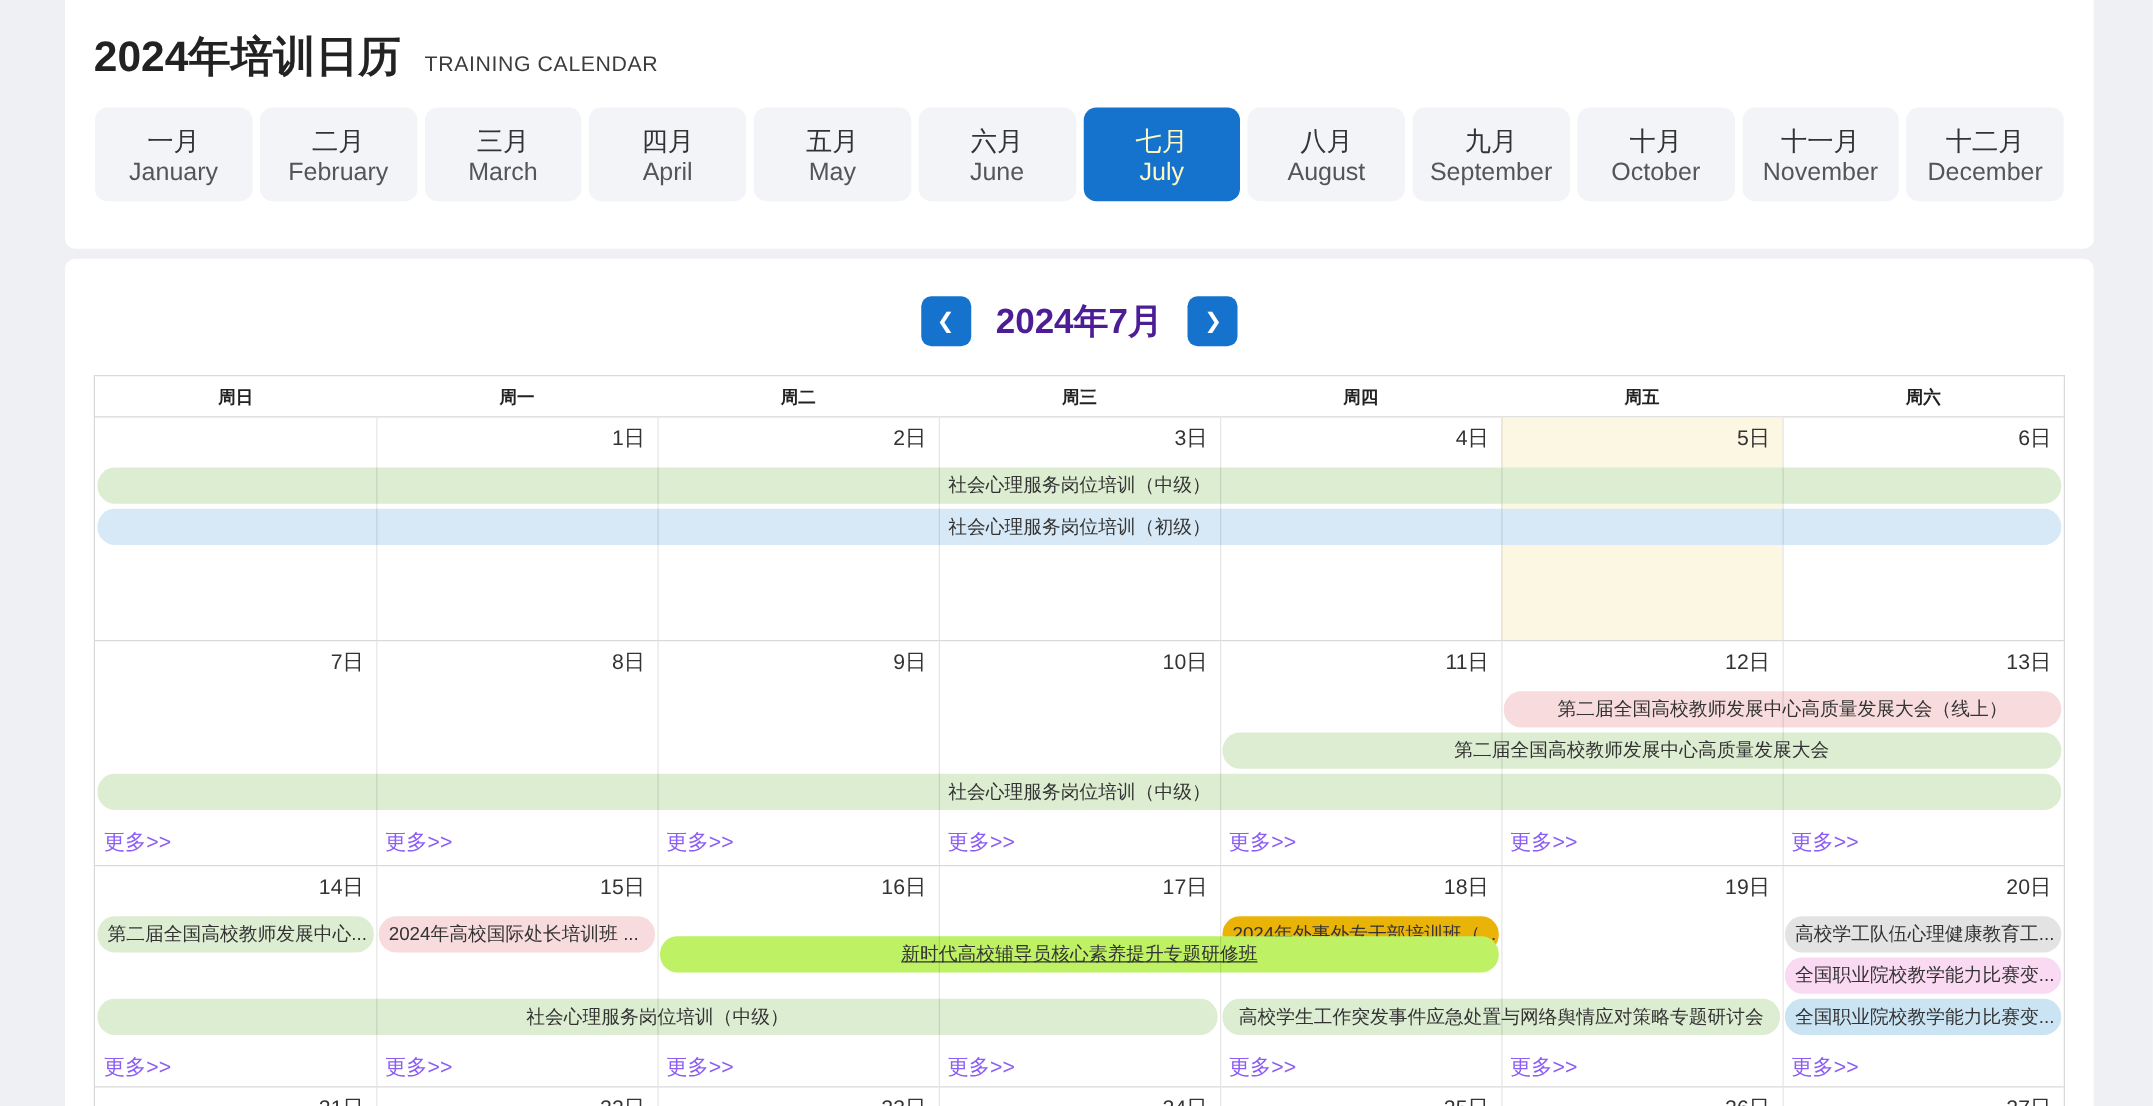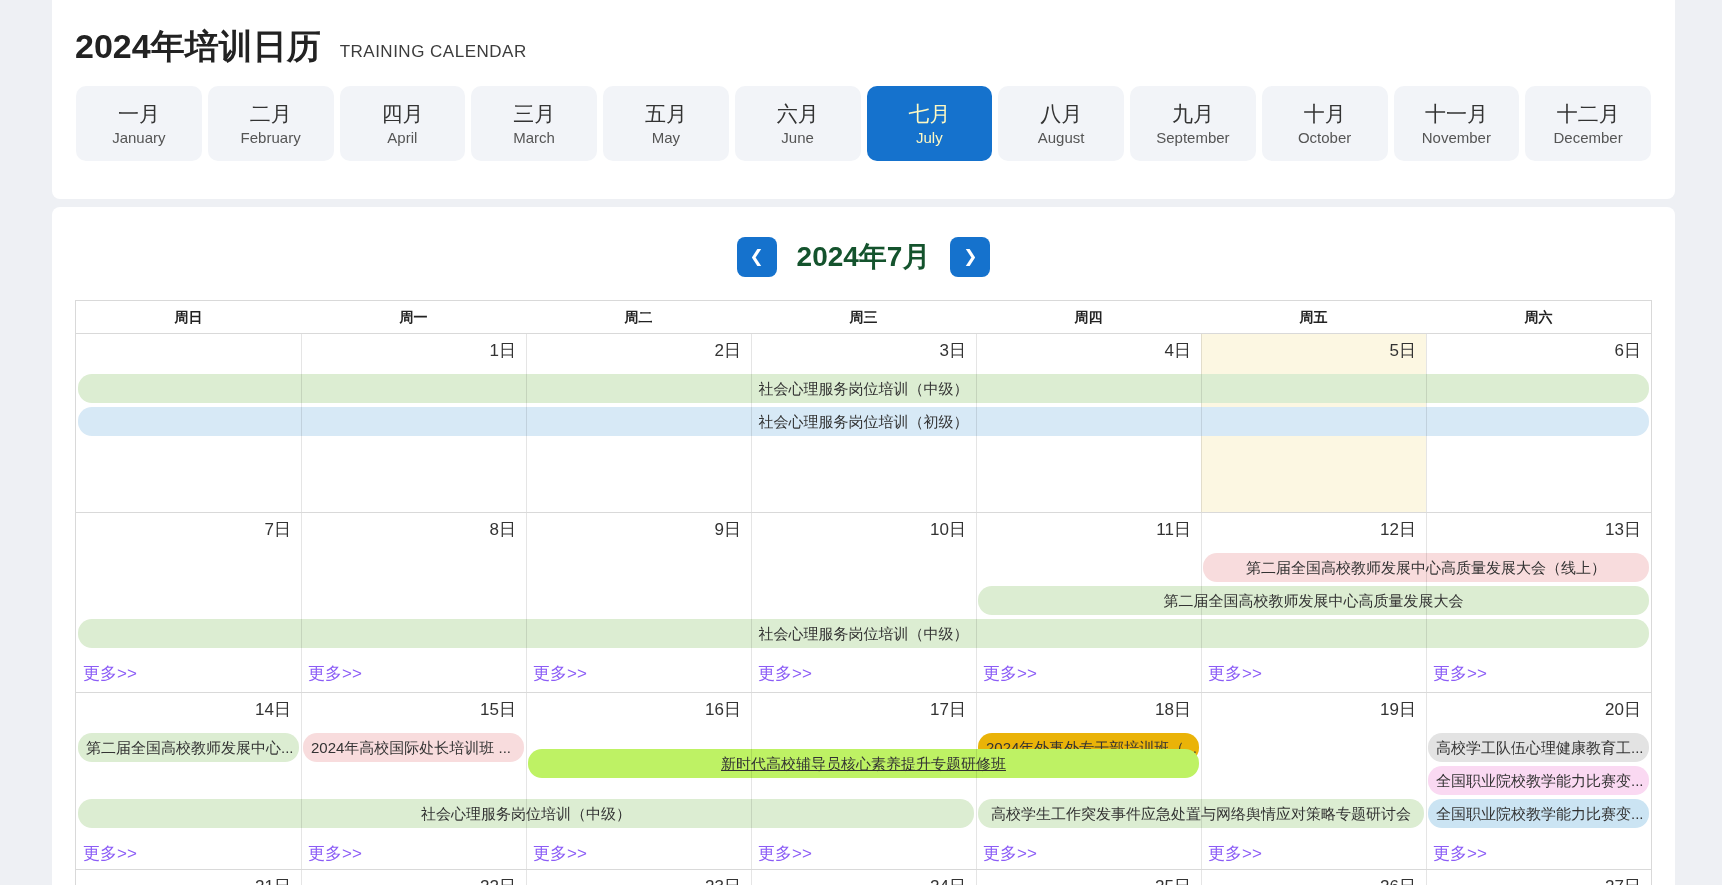--- a/index.html
+++ b/index.html
@@ -24,35 +24,35 @@
   .tabs-row {
     display: flex; gap: 6px;
     margin: 20px 24px 0 24px;
   }
   .month-tab {
     flex: 1; height: 75px; background: #f2f4f8; border-radius: 10px;
     display: flex; flex-direction: column; align-items: center; justify-content: center;
     cursor: pointer; padding-top: 2px;
   }
   .month-tab .cn { font-size: 21px; color: #333; line-height: 27px; }
-  .month-tab .en { font-size: 15px; color: #555; line-height: 22px; }
+  .month-tab .en { font-size: 20px; color: #555; line-height: 22px; }
   .month-tab.active { background: #1572cd; }
   .month-tab.active .cn, .month-tab.active .en { color: #fef9c3; }
   
   #calendar-card { top: 207px; height: 678px; border-radius: 8px 8px 0 0; }
   .cal-nav {
     width: 1577px; margin: 30px 0 0 23px; height: 40px;
     display: flex; align-items: center; justify-content: center; gap: 20px;
   }
   .nav-btn {
     width: 40px; height: 40px; border: none; border-radius: 8px;
     background: #1572cd; color: #fff; font-size: 17px; line-height: 40px;
     cursor: pointer; display: flex; align-items: center; justify-content: center;
   }
-  .cal-title { font-size: 28px; font-weight: bold; color: #14532d; }
+  .cal-title { font-size: 28px; font-weight: bold; color: #4c1d95; }
   
   .cal-table {
     position: relative; width: 1577px; margin: 23px 0 0 23px;
     border: 1px solid #d9d9d9; background: #fff;
   }
   .weekday-row { display: flex; height: 33px; border-bottom: 1px solid #d9d9d9; }
   .weekday-cell {
     width: calc(100% / 7); text-align: center; font-weight: bold;
     font-size: 14px; color: #222; line-height: 33px;
   }
@@ -91,26 +91,26 @@
   <div class="tabs-row" id="tabs-row">
       <div class="month-tab">
         <span class="cn">一月</span>
         <span class="en">January</span>
       </div>
       <div class="month-tab">
         <span class="cn">二月</span>
         <span class="en">February</span>
       </div>
       <div class="month-tab">
+        <span class="cn">三月</span>
+        <span class="en">March</span>
+      </div>
+      <div class="month-tab">
         <span class="cn">四月</span>
         <span class="en">April</span>
-      </div>
-      <div class="month-tab">
-        <span class="cn">三月</span>
-        <span class="en">March</span>
       </div>
       <div class="month-tab">
         <span class="cn">五月</span>
         <span class="en">May</span>
       </div>
       <div class="month-tab">
         <span class="cn">六月</span>
         <span class="en">June</span>
       </div>
       <div class="month-tab active">

